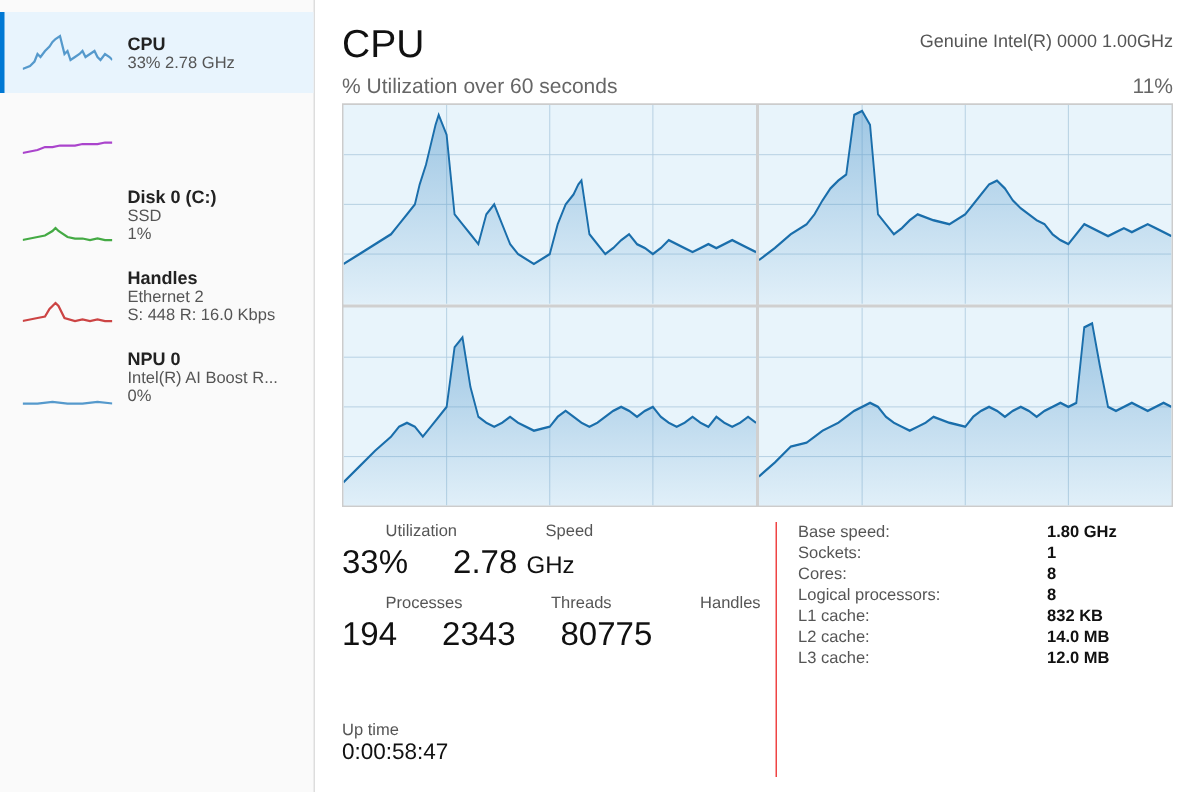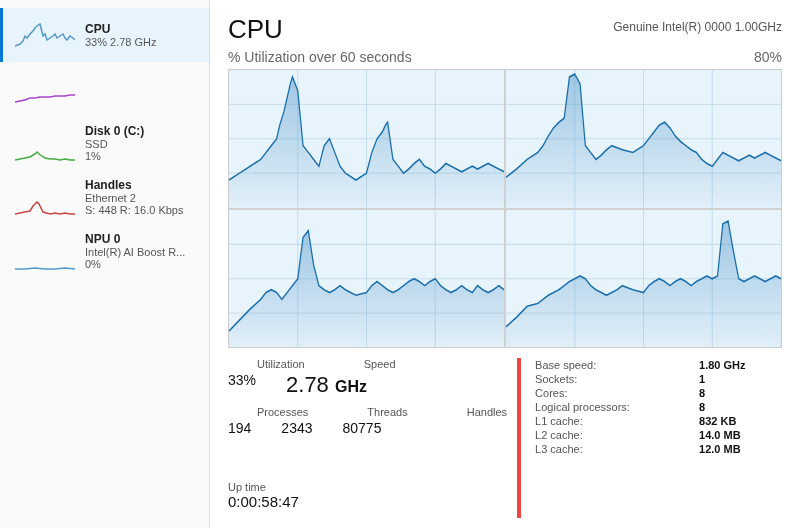--- a/index.html
+++ b/index.html
@@ -117,49 +117,49 @@
     .stats-row {
       display: flex;
       gap: 0;
     }
     .stats-left {
       flex: 1;
     }
     .stats-right {
       flex: 1;
       padding-left: 10px;
-      border-left: 4px solid #ef4444;
+      border-left: 1px solid #ef4444;
       margin-left: 10px;
     }
     .stat-group {
       margin-bottom: 8px;
     }
     .stat-header-row {
       display: flex;
       gap: 30px;
       margin-bottom: 2px;
     }
     .stat-label {
       font-size: 11px;
       color: #555;
       margin-left: 29px;
     }
     .stat-value {
-      font-size: 14px;
+      font-size: 22px;
       font-weight: 300;
       color: #111;
     }
     .stat-value-mid {
       font-size: 22px;
       font-weight: 300;
       color: #111;
     }
     .stat-unit {
       font-size: 16px;
-      font-weight: 700;
+      font-weight: 400;
     }
     .uptime-label {
       font-size: 11px;
       color: #555;
       margin-top: 45px;
     }
     .uptime-value {
       font-size: 15px;
       color: #111;
     }
@@ -246,21 +246,21 @@
 
 </div>
 
 <div class="main">
   <div class="main-header">
     <span class="main-title">CPU</span>
     <span class="main-subtitle">Genuine Intel(R) 0000 1.00GHz</span>
   </div>
   <div class="chart-label-row">
     <span>% Utilization over 60 seconds</span>
-    <span>80%</span>
+    <span>11%</span>
   </div>
 
   <div class="charts-container">
 
     <div class="chart-cell">
       <svg viewBox="0 0 260 100" preserveAspectRatio="none">
         <defs>
           <linearGradient id="g1" x1="0" y1="0" x2="0" y2="1">
             <stop offset="0%" stop-color="#5599cc" stop-opacity="0.5"></stop>
             <stop offset="100%" stop-color="#5599cc" stop-opacity="0.05"></stop>

